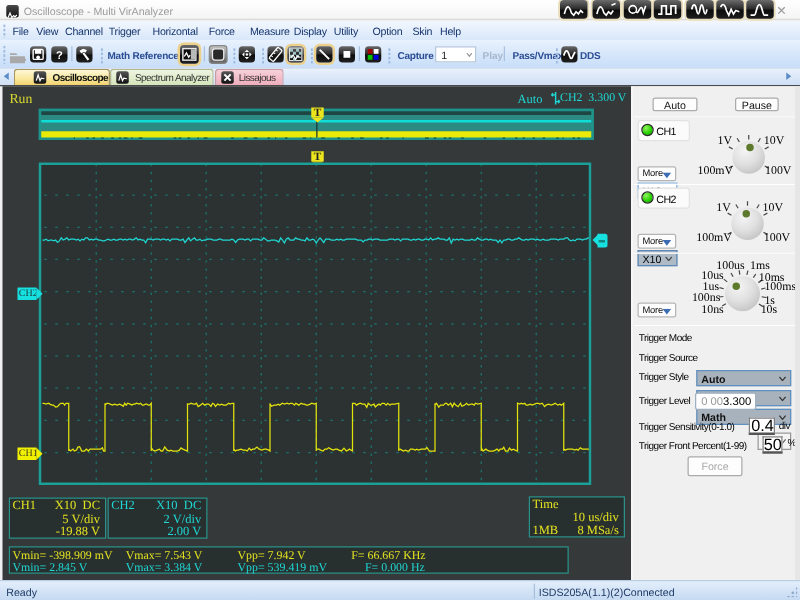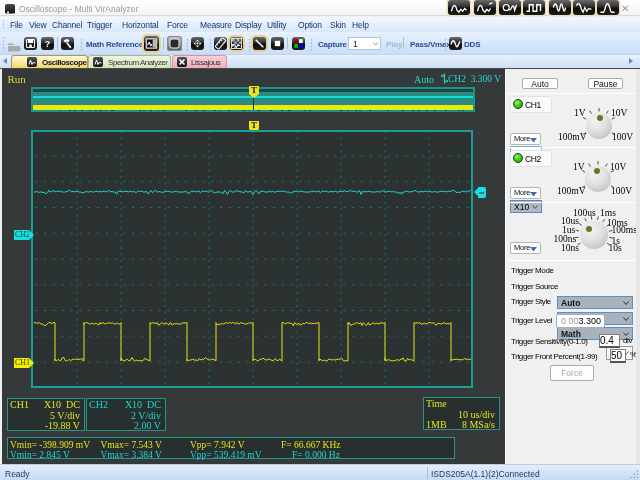--- a/index.html
+++ b/index.html
@@ -72,21 +72,21 @@
   .led { position:absolute; width:10px; height:10px; border-radius:50%;
     background:radial-gradient(circle at 35% 30%, #90f660 0%, #2ad100 55%, #17a000 100%);
     border:1px solid #2a2a2a; }
   .ptext { position:absolute; font-size:8px; letter-spacing:-0.4px; color:#000; }
   .combo { position:absolute; height:13px; font-size:8.5px; color:#000;margin-top:32px; }
   .combo .cv { position:absolute; right:3px; top:4px; }
   .morebtn { position:absolute; width:31px; height:12px; background:#fdfdfd; border:1px solid #b5b5b5;
     border-radius:2px; font-size:7.5px; letter-spacing:-0.2px; color:#111; }
   .knoblbl { position:absolute; font-family:"Liberation Serif", serif; font-size:9.5px; line-height:10px; color:#000; }
   .tinput { position:absolute; background:#fff; border:1px solid #808080; border-bottom:2px solid #555;
-    font-size:10px; color:#000; text-align:left; }
+    font-size:13px; color:#000; text-align:right; }
 
   
   #statusbar { position:absolute; left:0; top:464px; width:640px; height:16px;
     background:linear-gradient(#e3eefb,#c5daf2); border-top:1px solid #b9cde6; }
 </style>
 </head>
 <body>
 <div id="app">
 
   <div id="titlebar"></div>

